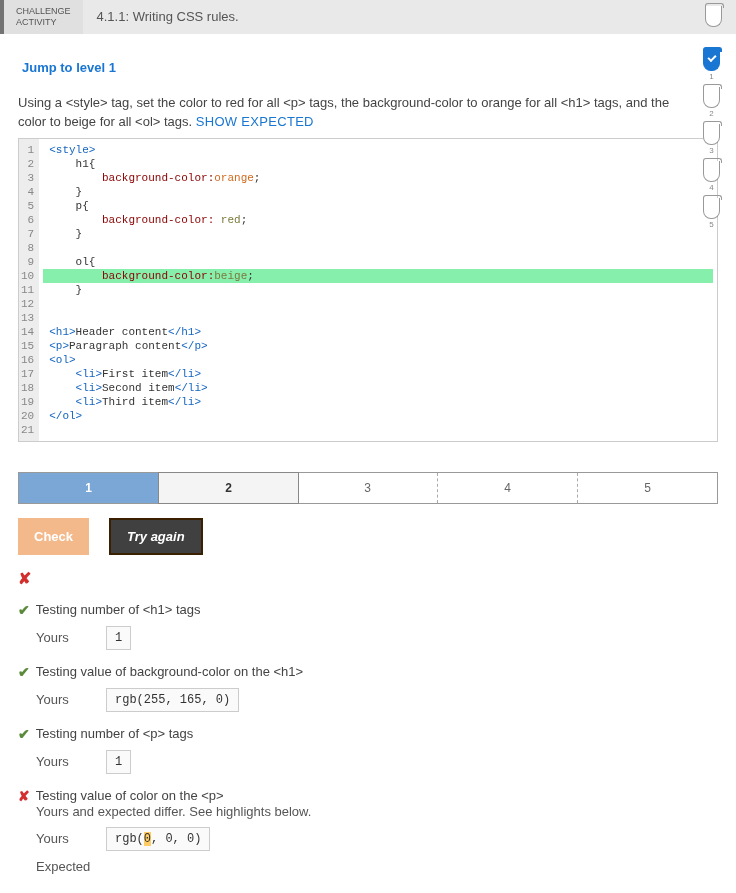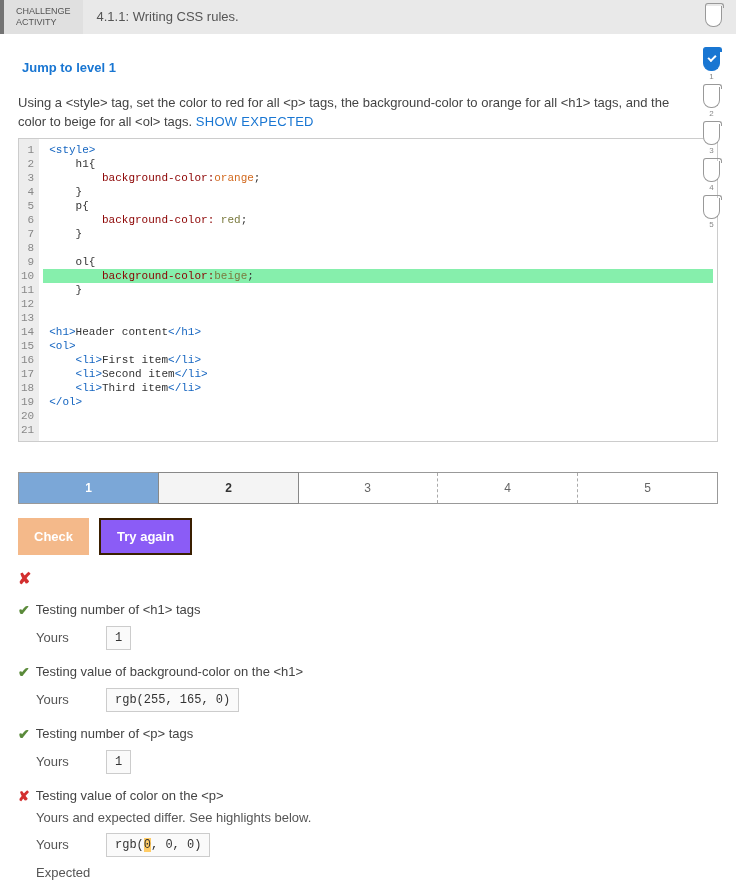--- a/index.html
+++ b/index.html
@@ -29,34 +29,34 @@
 .t-tag { color: #1565c0; }
 .t-prop { color: #8b0000; }
 .t-val-orange { color: #d2691e; font-family: Liberation Mono, monospace; }
 .t-val-red { color: #7a7a3e; }
 .t-val-beige { color: #7a7a3e; }
 .level-tabs { display: flex; margin-top: 30px; border: 1px solid #999; }
 .level-tab { flex: 1; text-align: center; padding: 8px 0; font-size: 12px; border-right: 1px dashed #aaa; color: #666; cursor: pointer; }
 .level-tab:last-child { border-right: none; }
 .level-tab.active { background: #7ba7d7; color: #fff; font-weight: bold; border-right: 1px solid #999; }
 .level-tab.current { background: #f4f4f4; border: 1px solid #888; color: #333; font-weight: bold; margin: -1px; position: relative; }
-.buttons { display: flex; gap: 10px; margin-top: 14px; }
+.buttons { display: flex; gap: 20px; margin-top: 14px; }
 .btn { padding: 9px 16px; font-size: 13px; font-weight: bold; border: none; cursor: pointer; }
 .btn-check { background: #f4b98a; color: #fff; }
-.btn-try { background: #8b5cf6; color: #fff; border: 2px solid #3a1f00; }
+.btn-try { background: #404040; color: #fff; border: 2px solid #3a1f00; font-style: italic; }
 .result-x { margin-top: 14px; }
 .x-big { color: #d32f2f; font-size: 16px; font-weight: bold; }
 .test-row { margin-top: 14px; }
 .test-line { display: flex; align-items: center; gap: 6px; font-size: 13px; color: #444; }
 .chk { color: #5a8a3a; font-size: 14px; font-weight: bold; }
 .xmk { color: #d32f2f; font-size: 14px; font-weight: bold; }
 .sub-row { display: flex; align-items: center; gap: 14px; margin-top: 8px; padding-left: 18px; }
 .sub-lbl { font-size: 13px; color: #555; width: 56px; }
 .val-box { border: 1px solid #ccc; padding: 4px 8px; font-family: 'Courier New', monospace; font-size: 12px; background: #fafafa; color: #333; min-width: 22px; text-align: center; }
-.diff-msg { font-size: 13px; color: #555; padding-left: 18px; margin-top: 6px; }
+.diff-msg { font-size: 13px; color: #555; padding-left: 18px; }
 .hl { background: #ffcc66; }
 </style>
 </head>
 <body>
 
 <div class="header-bar">
   <div class="challenge-label">
     <div>CHALLENGE</div>
     <div>ACTIVITY</div>
   </div>
@@ -127,20 +127,21 @@
       <div><span>    p{</span></div>
       <div><span class="t-prop">        background-color: </span><span class="t-val-red">red</span><span>;</span></div>
       <div><span>    }</span></div>
       <div><span></span></div>
       <div><span>    ol{</span></div>
       <div class="hl-line"><span class="t-prop">        background-color:</span><span class="t-val-beige">beige</span><span>;</span></div>
       <div><span>    }</span></div>
       <div><span></span></div>
       <div><span></span></div>
       <div><span class="t-tag">&lt;h1&gt;</span><span>Header content</span><span class="t-tag">&lt;/h1&gt;</span></div>
+      <div><span class="t-tag">&lt;p&gt;</span><span>Paragraph content</span><span class="t-tag">&lt;/p&gt;</span></div>
       <div><span class="t-tag">&lt;ol&gt;</span></div>
       <div><span class="t-tag">    &lt;li&gt;</span><span>First item</span><span class="t-tag">&lt;/li&gt;</span></div>
       <div><span class="t-tag">    &lt;li&gt;</span><span>Second item</span><span class="t-tag">&lt;/li&gt;</span></div>
       <div><span class="t-tag">    &lt;li&gt;</span><span>Third item</span><span class="t-tag">&lt;/li&gt;</span></div>
       <div><span class="t-tag">&lt;/ol&gt;</span></div>
     </div>
   </div>
 
   <div class="level-tabs">
     <div class="level-tab active">1</div>

